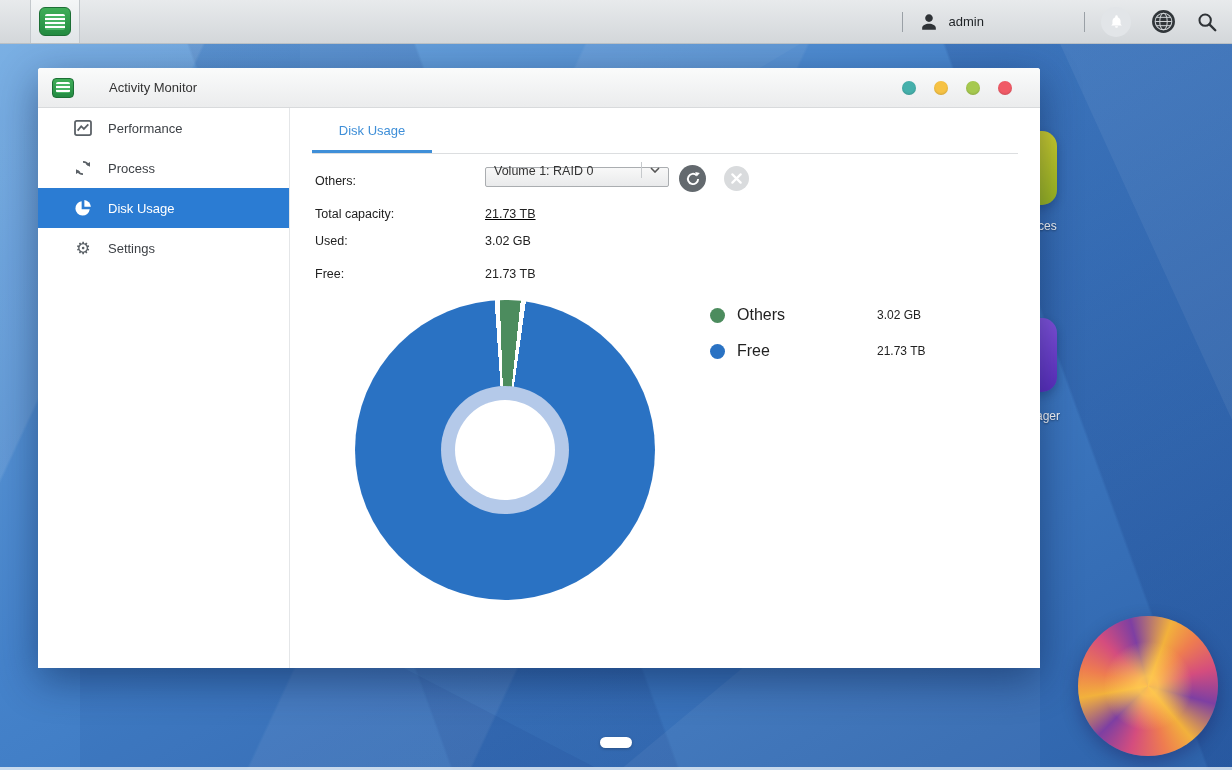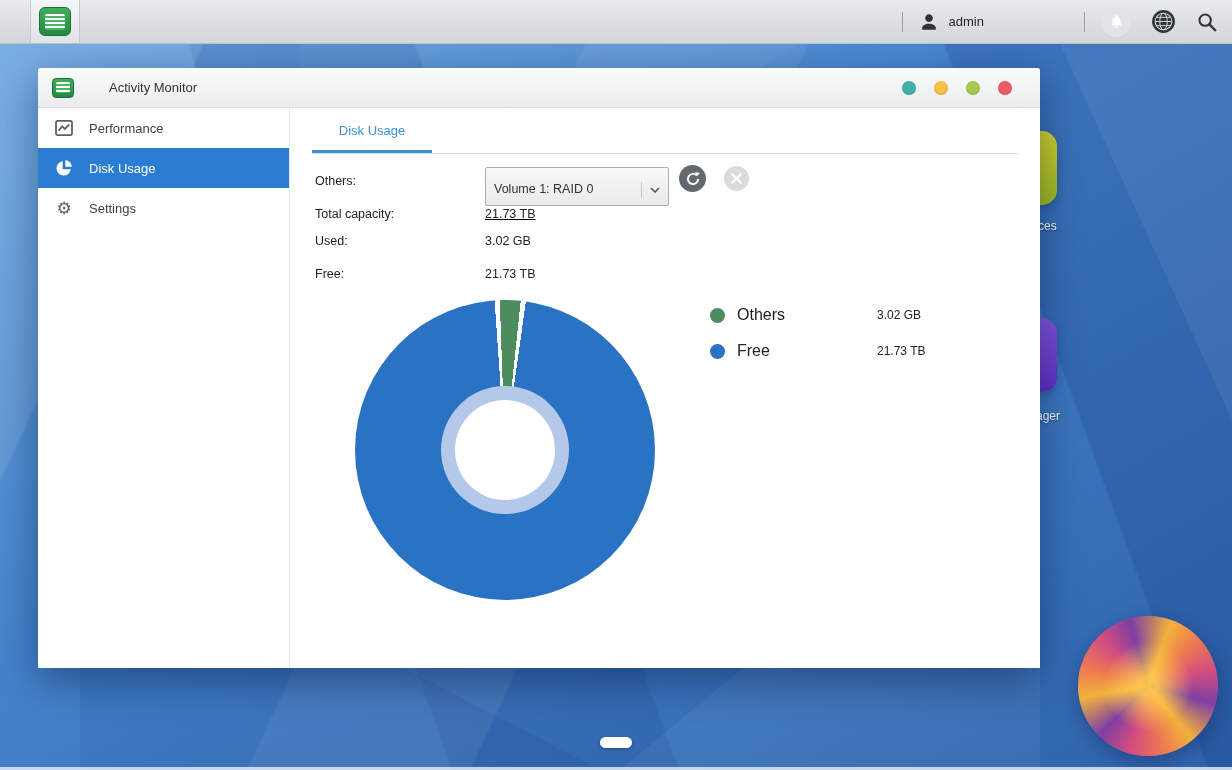--- a/index.html
+++ b/index.html
@@ -62,35 +62,35 @@
   .window{position:absolute;left:38px;top:68px;width:1002px;height:600px;background:#fff;border-radius:3px;
           box-shadow:0 12px 40px rgba(0,20,60,.45);z-index:20;}
   .titlebar{position:absolute;left:0;top:0;right:0;height:40px;box-sizing:border-box;
             background:linear-gradient(#fafbfb,#ebeced);border-bottom:1px solid #d8dadc;border-radius:3px 3px 0 0;
             display:flex;align-items:center;padding:0 14px;gap:25px;}
   .title{font-size:13px;color:#333;margin-left:10px;}
   .dots{margin-left:auto;display:flex;gap:18px;margin-right:14px;}
   .dot{width:14px;height:14px;border-radius:50%;cursor:pointer;box-shadow:inset 0 -1px 2px rgba(0,0,0,.15);}
 
   .sidebar{position:absolute;left:0;top:40px;bottom:0;width:252px;background:#fff;border-right:1px solid #e4e6e8;box-sizing:border-box;}
-  .side-item{height:40px;display:flex;align-items:center;padding-left:16px;gap:15px;font-size:13px;color:#3d4146;cursor:pointer;}
+  .side-item{height:40px;display:flex;align-items:center;padding-left:35px;gap:15px;font-size:13px;color:#3d4146;cursor:pointer;}
   .side-item.active{background:#2b7cd3;color:#fff;}
   .side-ico{width:20px;display:flex;justify-content:center;align-items:center;}
   .gear-glyph{font-size:17px;color:#5a6066;line-height:1;}
 
   .main{position:absolute;left:252px;top:40px;right:0;bottom:0;background:#fff;}
   .tabbar{position:absolute;left:22px;right:22px;top:0;height:45px;border-bottom:1px solid #dcdee0;}
   .tab{position:absolute;left:0;top:0;width:120px;height:42px;line-height:46px;text-align:center;
        font-size:13px;color:#3f8fd8;border-bottom:3px solid #3f8fd8;cursor:pointer;}
 
   .form-label{font-size:12.5px;color:#222;}
   .volume-label{position:absolute;left:25px;top:66px;}
-  .select{position:absolute;left:195px;top:59px;width:184px;height:39px;box-sizing:border-box;
+  .select{position:absolute;left:195px;top:59px;width:184px;height:20px;box-sizing:border-box;
           border:1px solid #aaadb0;border-radius:2px;background:linear-gradient(#f8f8f8,#e9eaeb);
-          display:flex;align-items:flex-start;padding:14px 8px;font-size:12.5px;color:#333;cursor:pointer;}
+          display:flex;align-items:flex-end;padding:8px 8px;font-size:12.5px;color:#333;cursor:pointer;}
   .select-arrow{margin-left:auto;border-left:1px solid #c6c9cc;padding-left:8px;height:16px;display:flex;align-items:center;}
   .refresh-btn{position:absolute;left:389px;top:57px;width:27px;height:27px;border-radius:50%;background:#63696e;border:none;
                display:flex;align-items:center;justify-content:center;padding:0;cursor:pointer;}
   .clear-btn{position:absolute;left:434px;top:58px;width:25px;height:25px;border-radius:50%;background:#d9dbdd;border:none;
              display:flex;align-items:center;justify-content:center;padding:0;cursor:pointer;}
 
   .stat{position:absolute;left:25px;}
   .s0{top:96px;text-decoration:underline;} .s1{top:123px;} .s2{top:156px;}
   .stat .form-label{display:inline-block;width:170px;}
   .stat-val{font-size:12.5px;color:#222;}
@@ -186,20 +186,31 @@
   <div class="sidebar">
     <div class="side-item">
       <span class="side-ico">
         <svg width="18" height="16" viewBox="0 0 20 18">
             <rect x="1" y="1" width="18" height="16" rx="2" fill="none" stroke="#5a6066" stroke-width="2"></rect>
             <polyline points="4,12 8,7 11,10 16,5" fill="none" stroke="#5a6066" stroke-width="2"></polyline>
           </svg>
       </span>
       <span class="side-label">Performance</span>
     </div>
+    <div class="side-item">
+      <span class="side-ico">
+        <svg width="18" height="18" viewBox="0 0 20 20">
+          <path d="M10 3.2a7 7 0 0 1 6.2 3.8" fill="none" stroke="#5a6066" stroke-width="2"></path>
+          <polygon points="17.8,3.2 17.8,8.6 13.2,6.2" fill="#5a6066"></polygon>
+          <path d="M10 16.8a7 7 0 0 1-6.2-3.8" fill="none" stroke="#5a6066" stroke-width="2"></path>
+          <polygon points="2.2,16.8 2.2,11.4 6.8,13.8" fill="#5a6066"></polygon>
+        </svg>
+      </span>
+      <span class="side-label">Process</span>
+    </div>
     <div class="side-item active">
       <span class="side-ico">
         <svg width="18" height="18" viewBox="0 0 20 20">
           <path d="M8.5 2.5 A 8 8 0 1 0 17.5 11.5 L 8.5 11.5 Z" fill="#ffffff"></path>
           <path d="M11.5 1.2 A 8 8 0 0 1 18.8 8.5 L 11.5 8.5 Z" fill="#ffffff"></path>
         </svg>
       </span>
       <span class="side-label">Disk Usage</span>
     </div>
     <div class="side-item">

